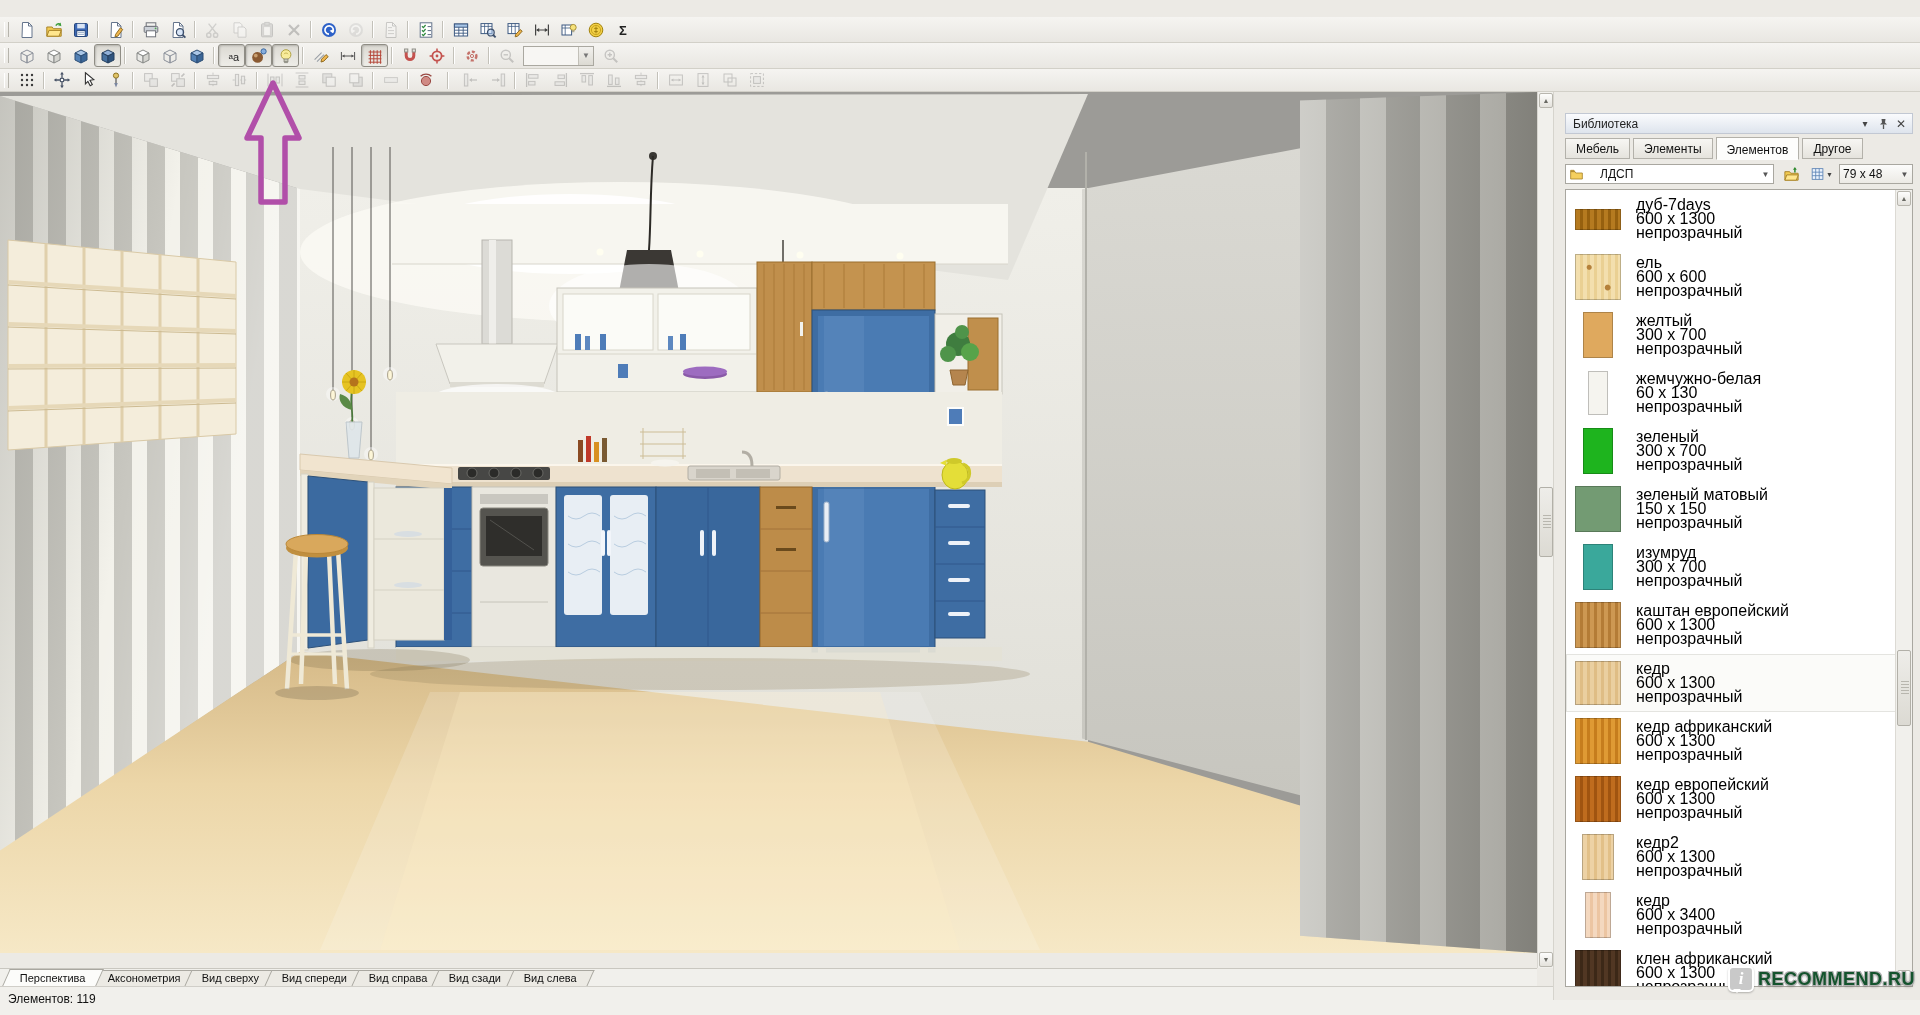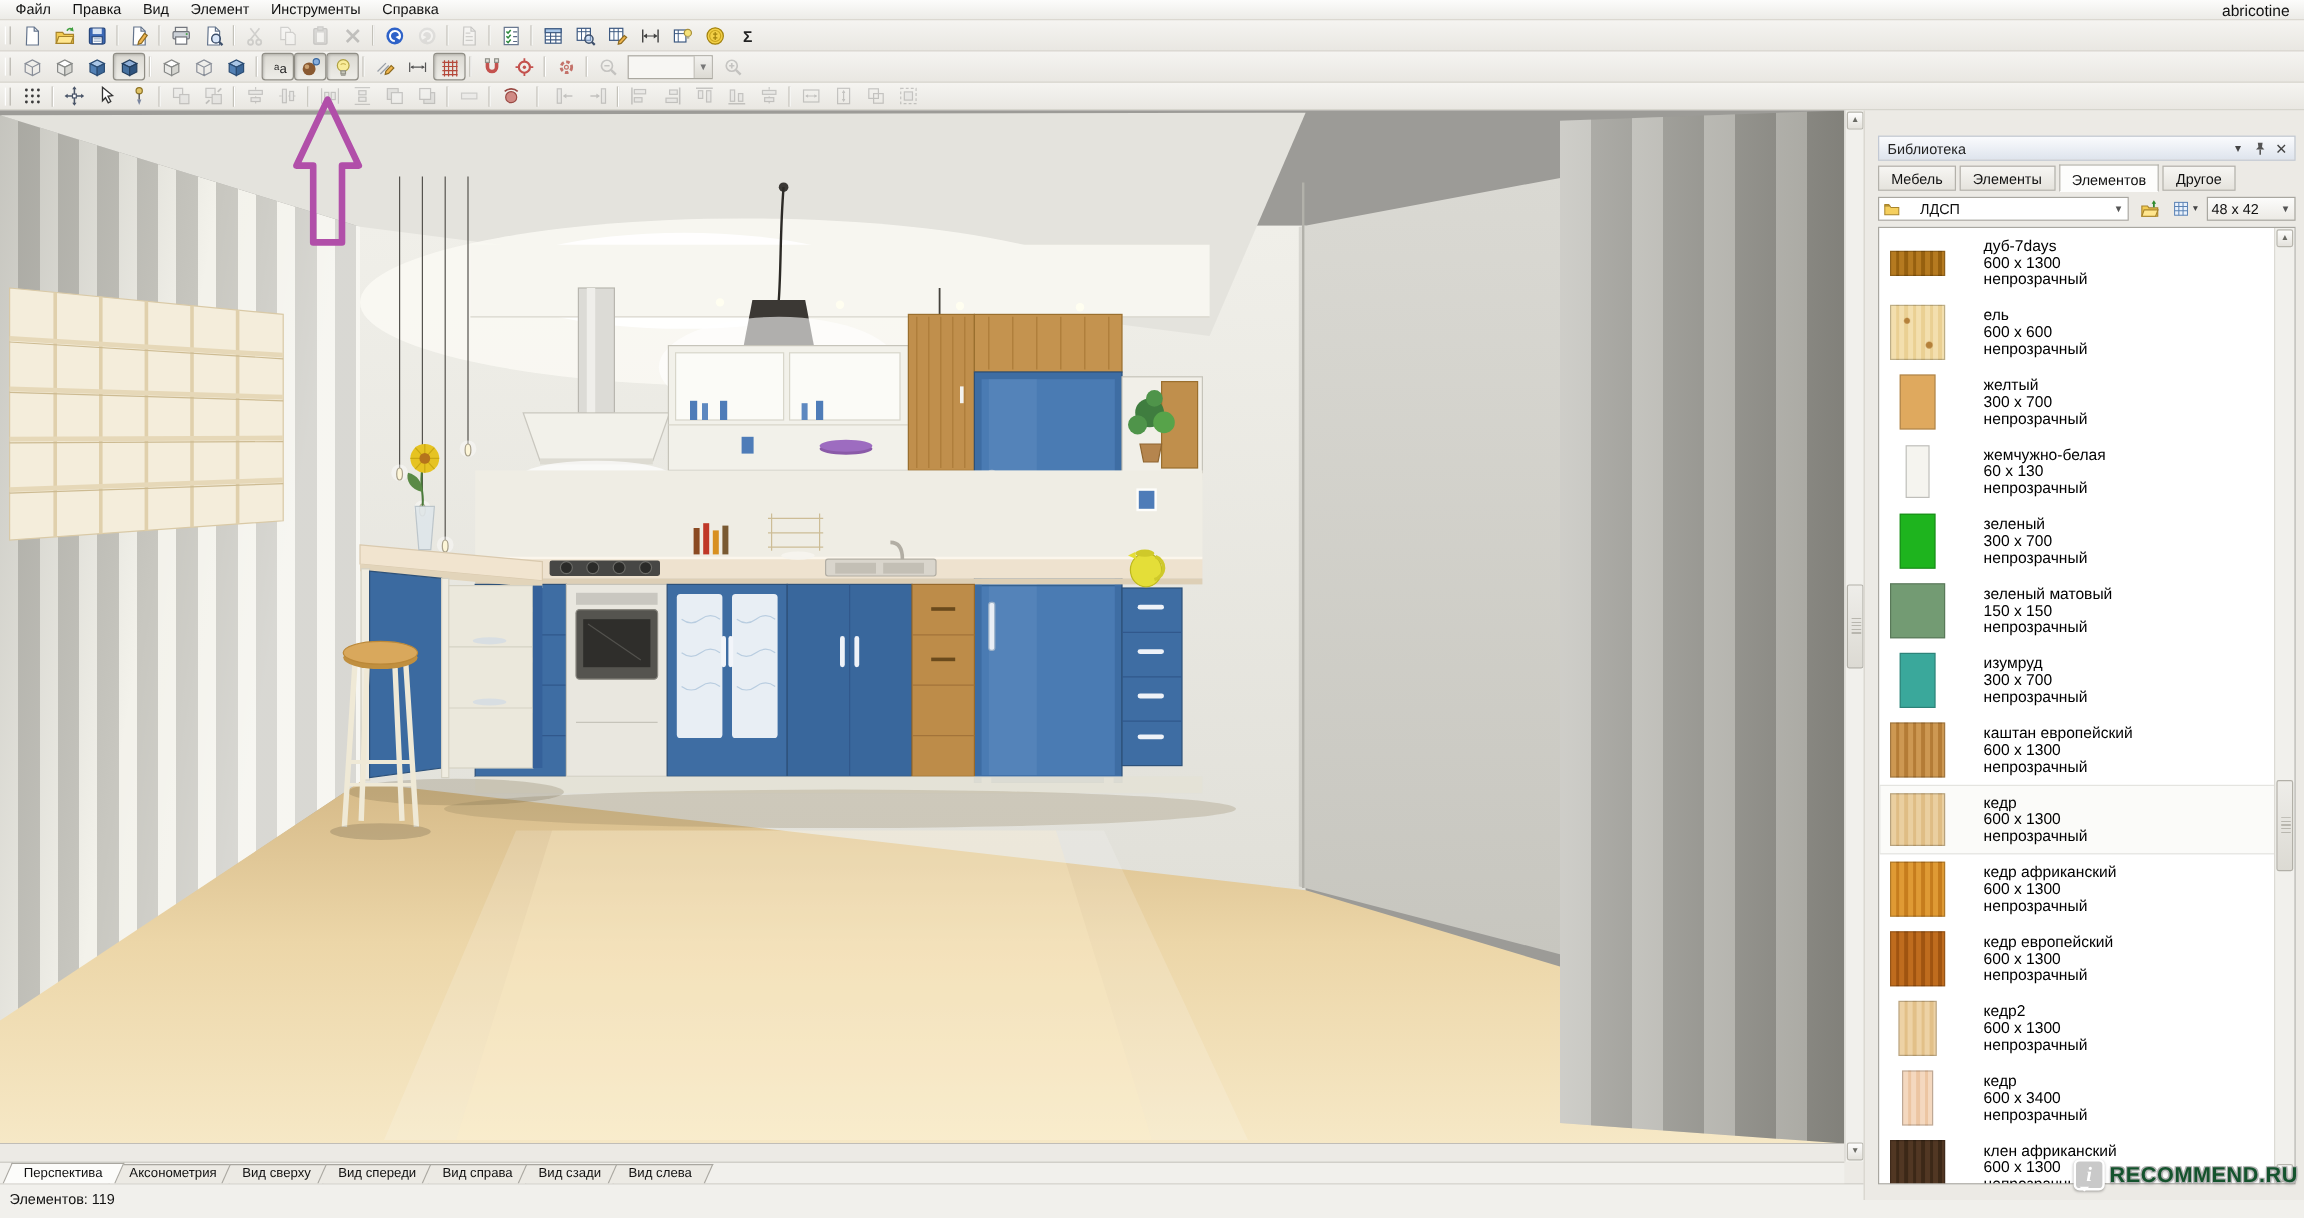--- a/index.html
+++ b/index.html
@@ -97,45 +97,41 @@
   .combo.size{width:74px;background:linear-gradient(#fcfcfb,#eceae5);justify-content:center;gap:0;}
   .lib-toolbtn{width:23px;height:21px;display:flex;align-items:center;justify-content:center;
     border:1px solid transparent;border-radius:2px;}
   .lib-list{position:absolute;left:11px;top:97px;width:348px;height:798px;background:#fff;
     border:1px solid #a9a7a0;box-sizing:border-box;overflow:hidden;}
   .mat-rows{position:absolute;left:0;top:0;width:330px;}
   .mat-row{height:58px;display:flex;align-items:center;padding-left:7px;box-sizing:border-box;}
   .mat-row.selected{background:#fbfbf9;outline:1px solid #e4e4e0;outline-offset:-1px;}
   .mat-thumb-box{width:50px;display:flex;align-items:center;justify-content:center;flex:none;}
   .mat-thumb{border:1px solid rgba(0,0,0,.22);box-sizing:border-box;}
-  .mat-text{margin-left:30px;line-height:14px;font-size:13px;color:#000;}
+  .mat-text{margin-left:13px;line-height:14px;font-size:16px;color:#000;}
   .list-scroll{position:absolute;right:0;top:0;width:16px;height:100%;background:#f1f0ec;
     border-left:1px solid #dcdad4;}
   
   .watermark{position:absolute;right:5px;top:966px;z-index:9;display:flex;align-items:center;gap:4px;}
   .wm-bubble{position:relative;width:22px;height:22px;background:#c9c9c9;border:2px solid #fff;
     border-radius:5px;display:flex;align-items:center;justify-content:center;color:#fff;
     font-family:"Liberation Serif",serif;font-style:italic;font-weight:bold;font-size:17px;
     box-shadow:0 1px 2px rgba(0,0,0,.25);}
   .wm-bubble:after{content:"";position:absolute;left:3px;bottom:-7px;border:4px solid transparent;
     border-top-color:#fff;}
   .wm-text{font-weight:bold;font-size:18px;letter-spacing:.5px;color:#14532d;
     text-shadow:-1px -1px 0 #b0b0b0,1px -1px 0 #b0b0b0,-1px 1px 0 #b0b0b0,1px 1px 0 #b0b0b0,0 2px 3px rgba(0,0,0,.25);}
   
   .annot{position:absolute;left:240px;top:80px;z-index:40;}
 </style>
 </head>
 <body>
 
 <div id="app">
 
-  <div class="menubar">
-    <span id="menu-items"><span class="menu-item">Файл</span><span class="menu-item">Правка</span><span class="menu-item">Вид</span><span class="menu-item">Элемент</span><span class="menu-item">Инструменты</span><span class="menu-item">Справка</span></span>
-    <span class="menu-right">abricotine</span>
-  </div>
 
   <div id="tb1" class="toolbar">
       <div class="grip"></div>
       <div class="tbtn">
         <svg width="18" height="18" viewBox="0 0 18 18">
           <path d="M4.5 1.5h6l3.5 3.5v11.5h-10z" fill="#fff" stroke="#64748c"></path>
           <path d="M10.5 1.5v3.5h3.5" fill="none" stroke="#64748c"></path>
         </svg>
       </div>
       <div class="tbtn">
@@ -870,21 +866,21 @@
           </svg>
       </div>
       <div class="lib-toolbtn">
         <svg width="16" height="16" viewBox="0 0 18 18">
             <rect x="2.6" y="2.6" width="12.8" height="12.8" fill="#eaf2fc" stroke="#5a82b4"></rect>
             <path d="M6.8 2.6v12.8M11 2.6v12.8M2.6 6.8h12.8M2.6 11h12.8" stroke="#5a82b4"></path>
           </svg>
         <span style="font-size:7px;color:#444;margin-left:1px">▼</span>
       </div>
       <div class="combo size">
-        <span>48 x 42</span>
+        <span>79 x 48</span>
         <span class="cmb-arrow" style="border-left:none">▼</span>
       </div>
     </div>
     <div class="lib-list">
       <div class="mat-rows" id="matrows">
           <div class="mat-row">
             <div class="mat-thumb-box">
               <div class="mat-thumb" style="width: 46px; height: 21px; background: repeating-linear-gradient(90deg, rgb(181, 122, 32) 0px, rgb(181, 122, 32) 4px, rgb(150, 96, 15) 4px, rgb(150, 96, 15) 7px);"></div>
             </div>
             <div class="mat-text">

